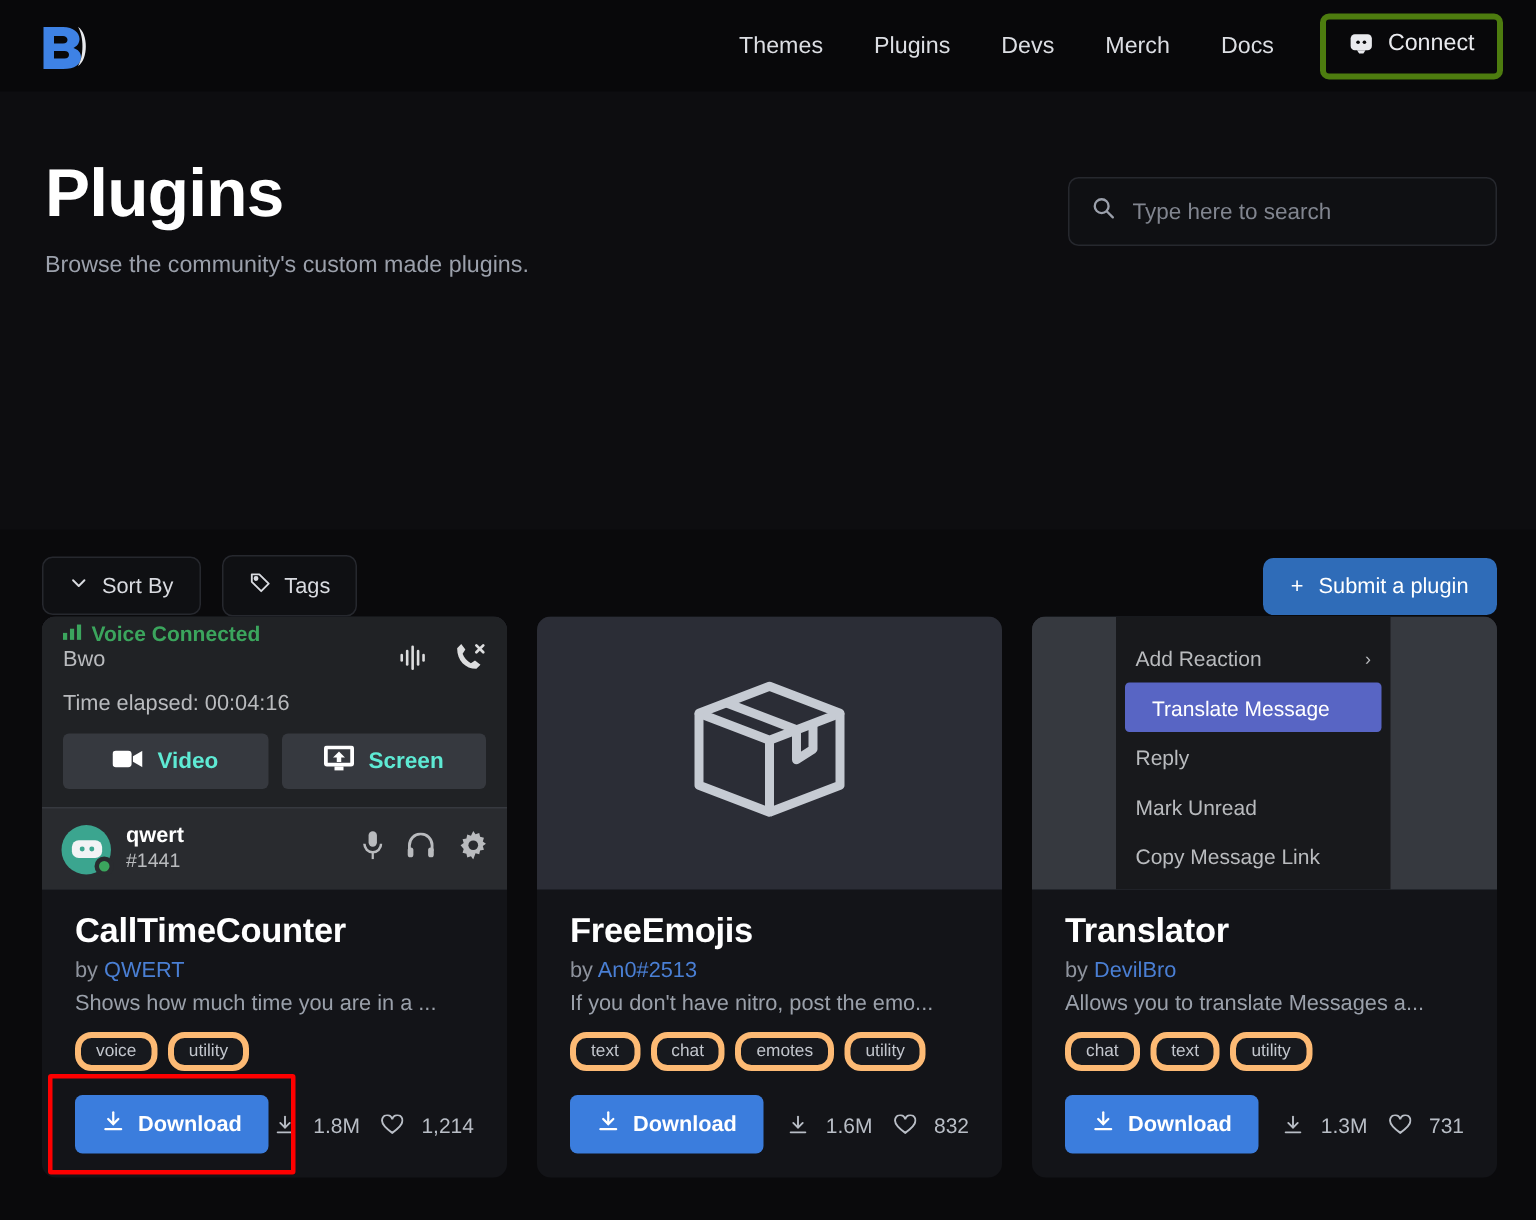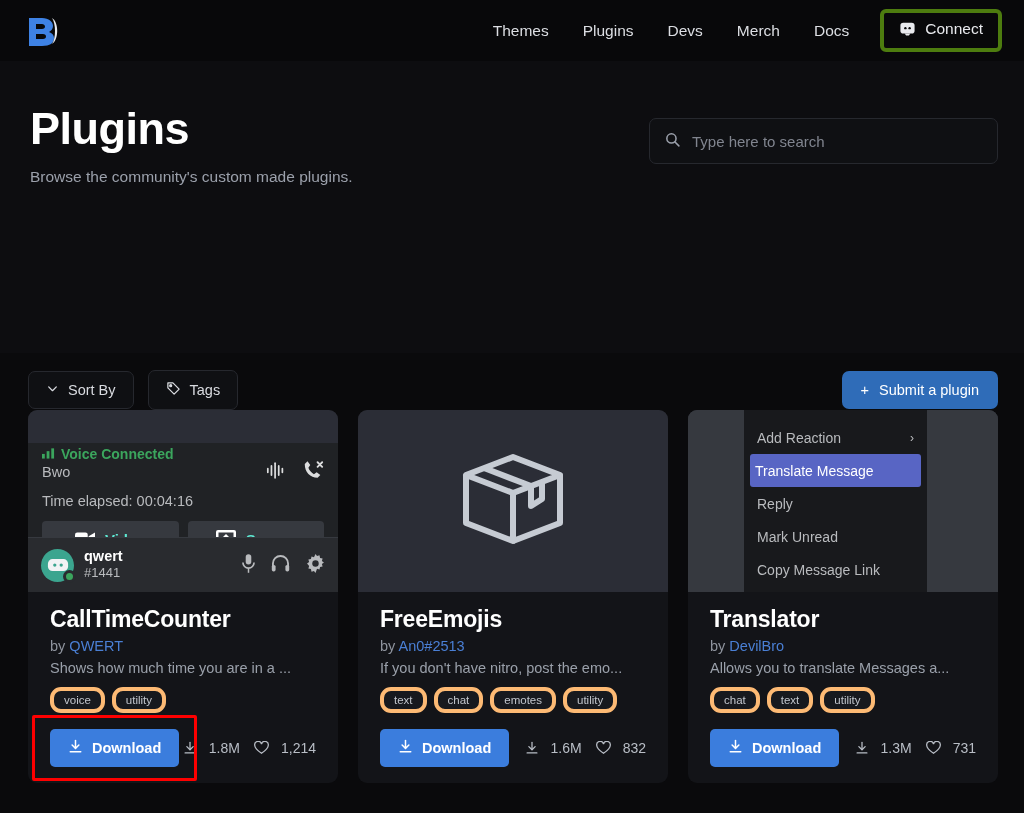--- a/index.html
+++ b/index.html
@@ -39,21 +39,21 @@
     position: relative;
     background: #0d0d10;
   }
   .hero-inner { display: flex; justify-content: space-between; align-items: flex-start; }
   .page-title {
     font-size: 45px; font-weight: bold; color: #ffffff;
     letter-spacing: -0.5px; line-height: 1.05;
   }
   .page-sub { font-size: 15.5px; color: #9ba0ab; margin-top: 16px; }
   .search-wrap {
-    width: 349px; height: 46px; margin-top: 13px;
+    width: 286px; height: 46px; margin-top: 13px;
     border: 1px solid #26282e; border-radius: 7px;
     background: #0f1013;
     display: flex; align-items: center; padding: 0 14px; gap: 11px;
   }
   .search-input {
     background: transparent; border: none; outline: none;
     color: #d8dadf; font-size: 15px; width: 100%;
     font-family: "Liberation Sans", sans-serif;
   }
   .search-input::placeholder { color: #81858f; }
@@ -119,21 +119,21 @@
 
   .highlight-box {
     position: absolute;
     border: 3px solid #fe0000;
     border-radius: 2px;
     pointer-events: none;
   }
   .dl-wrap { position: relative; }
 
   
-  .voice-mock { position: absolute; inset: 0; background: #202225; color: #dcddde; margin-top: 33px; }
+  .voice-mock { position: absolute; inset: 0; background: #202225; color: #dcddde; }
   .voice-top { padding: 6px 14px 0 14px; }
   .voice-connected {
     color: #3ba55d; font-weight: bold; font-size: 14px;
     display: flex; align-items: center; gap: 6px; margin-top: -3px;
   }
   .voice-server { font-size: 14.5px; color: #b9bbbe; margin-top: 2px; }
   .voice-time { font-size: 14.5px; color: #b9bbbe; margin-top: 13px; }
   .voice-btns { display: flex; gap: 9px; margin-top: 12px; }
   .voice-btn {
     flex: 1; background: #36393f; border-radius: 4px;
@@ -162,21 +162,21 @@
   
   .ctx-bg { position: absolute; inset: 0; background: #36393f; }
   .ctx-menu {
     position: absolute; left: 56px; top: 0; width: 183px; bottom: 0;
     background: #18191c; padding-top: 11px;
   }
   .ctx-item {
     height: 33px; display: flex; align-items: center;
     padding: 0 13px; color: #b9bbbe; font-size: 14px; cursor: pointer;
   }
-  .ctx-item.active { background: #5865c4; color: #fff; border-radius: 3px; margin: 0 6px; padding: 0 5px; }
+  .ctx-item.active { background: #5865c4; color: #fff; border-radius: 3px; margin: 0 6px; padding: 0 18px; }
   .ctx-arrow { margin-left: auto; font-size: 12px; }
 
   .box-icon { position: absolute; left: 50%; top: 50%; transform: translate(-50%,-50%); }
 </style>
 </head>
 <body>
 
 <div class="navbar">
   <div class="logo">
     <svg width="38" height="30" viewBox="0 0 38 30">

